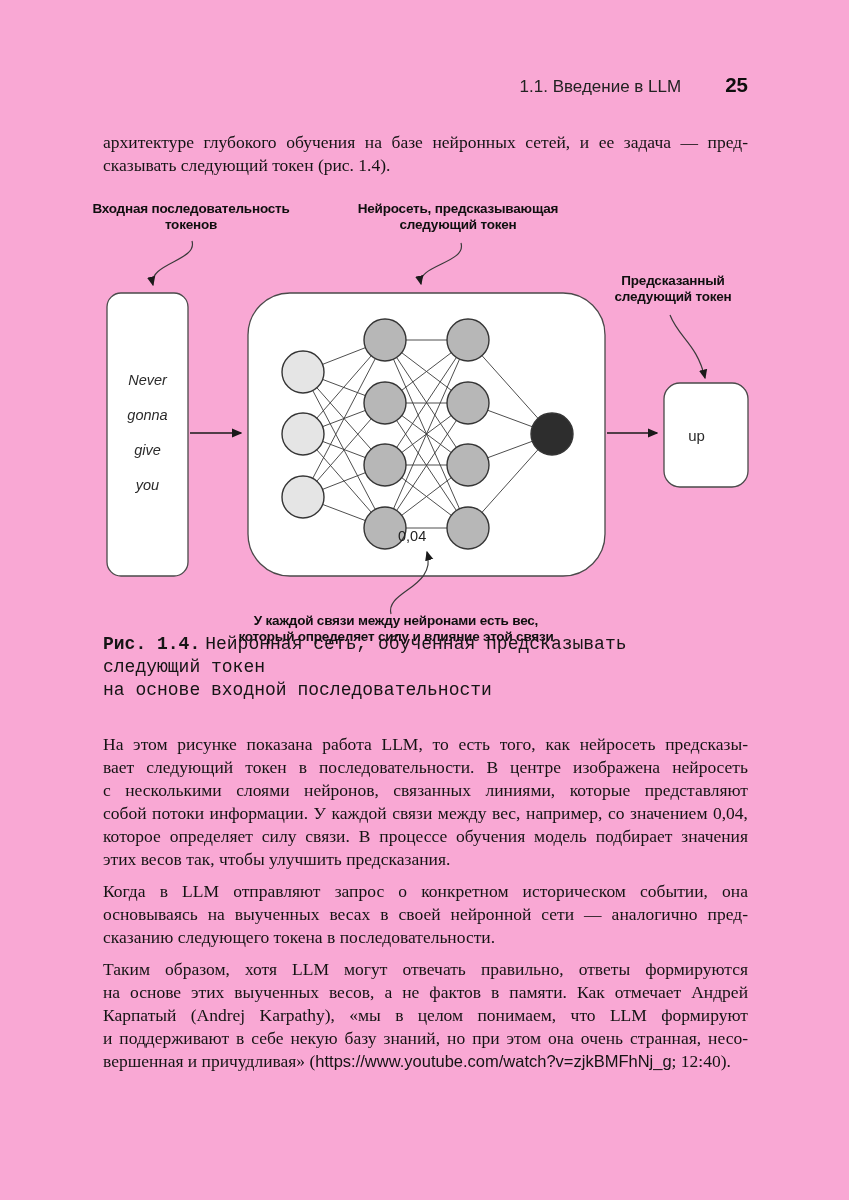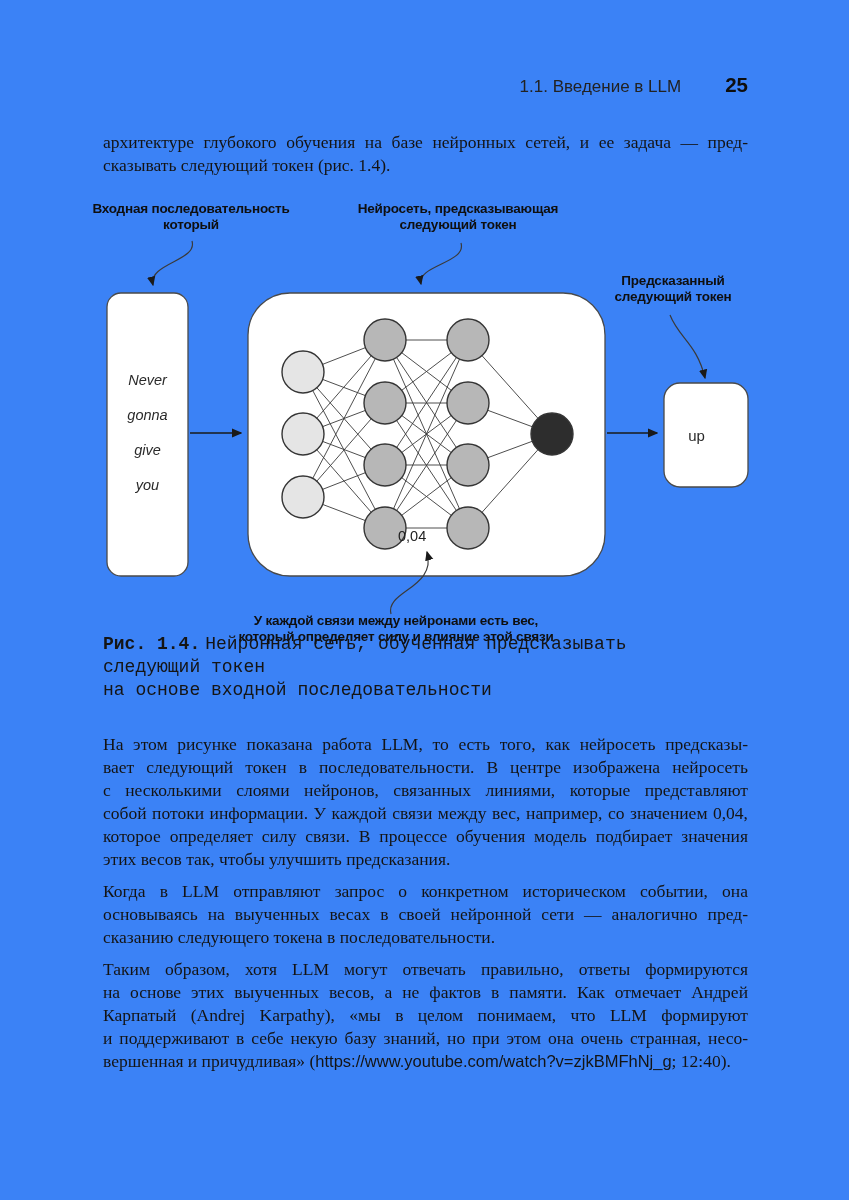--- a/index.html
+++ b/index.html
@@ -1,16 +1,16 @@
 <!DOCTYPE html>
 <html lang="ru"><head>
 <meta charset="utf-8">
 <style>
   html,body{margin:0;padding:0;background:#ffffff;}
-  #page{position:relative;width:849px;height:1200px;background:#3b82f6;overflow:hidden;
+  #page{position:relative;width:849px;height:1200px;background:#f9a8d4;overflow:hidden;
         font-family:"Liberation Serif",serif;color:#1b1b1b;}
 
   
   #running-head{position:absolute;top:73px;left:103px;width:645px;
     display:flex;justify-content:flex-end;align-items:baseline;gap:44px;
     font-family:"Liberation Sans",sans-serif;}
   #running-head .sec{font-size:17px;color:#222;}
   #running-head .pn{font-size:20.5px;font-weight:700;color:#0e0e0e;}
 
   
@@ -126,21 +126,21 @@
       <path d="M190,238 L241,238" stroke="#1a1a1a" stroke-width="1.3" fill="none" marker-end="url(#ah)"></path>
       <path d="M607,238 L657,238" stroke="#1a1a1a" stroke-width="1.3" fill="none" marker-end="url(#ah)"></path>
 
       <path d="M192,46 C198,66 148,68 153,90" stroke="#3a3a3a" stroke-width="1.2" fill="none" marker-end="url(#ah)"></path>
       <path d="M461,48 C467,68 417,70 421,89" stroke="#3a3a3a" stroke-width="1.2" fill="none" marker-end="url(#ah)"></path>
       <path d="M670,120 C679,143 697,149 705,183" stroke="#3a3a3a" stroke-width="1.2" fill="none" marker-end="url(#ah)"></path>
       <path d="M391,419 C385,396 437,393 427,357" stroke="#3a3a3a" stroke-width="1.2" fill="none" marker-end="url(#ah)"></path>
     </svg>
 
     <div id="co-input" class="callout">Входная последовательность
-который</div>
+токенов</div>
     <div id="co-net" class="callout">Нейросеть, предсказывающая
 следующий токен</div>
     <div id="co-pred" class="callout">Предсказанный
 следующий токен</div>
     <div id="co-weight" class="callout">У каждой связи между нейронами есть вес,
 который определяет силу и влияние этой связи</div>
 
     <div id="tokens">Never
 gonna
 give

